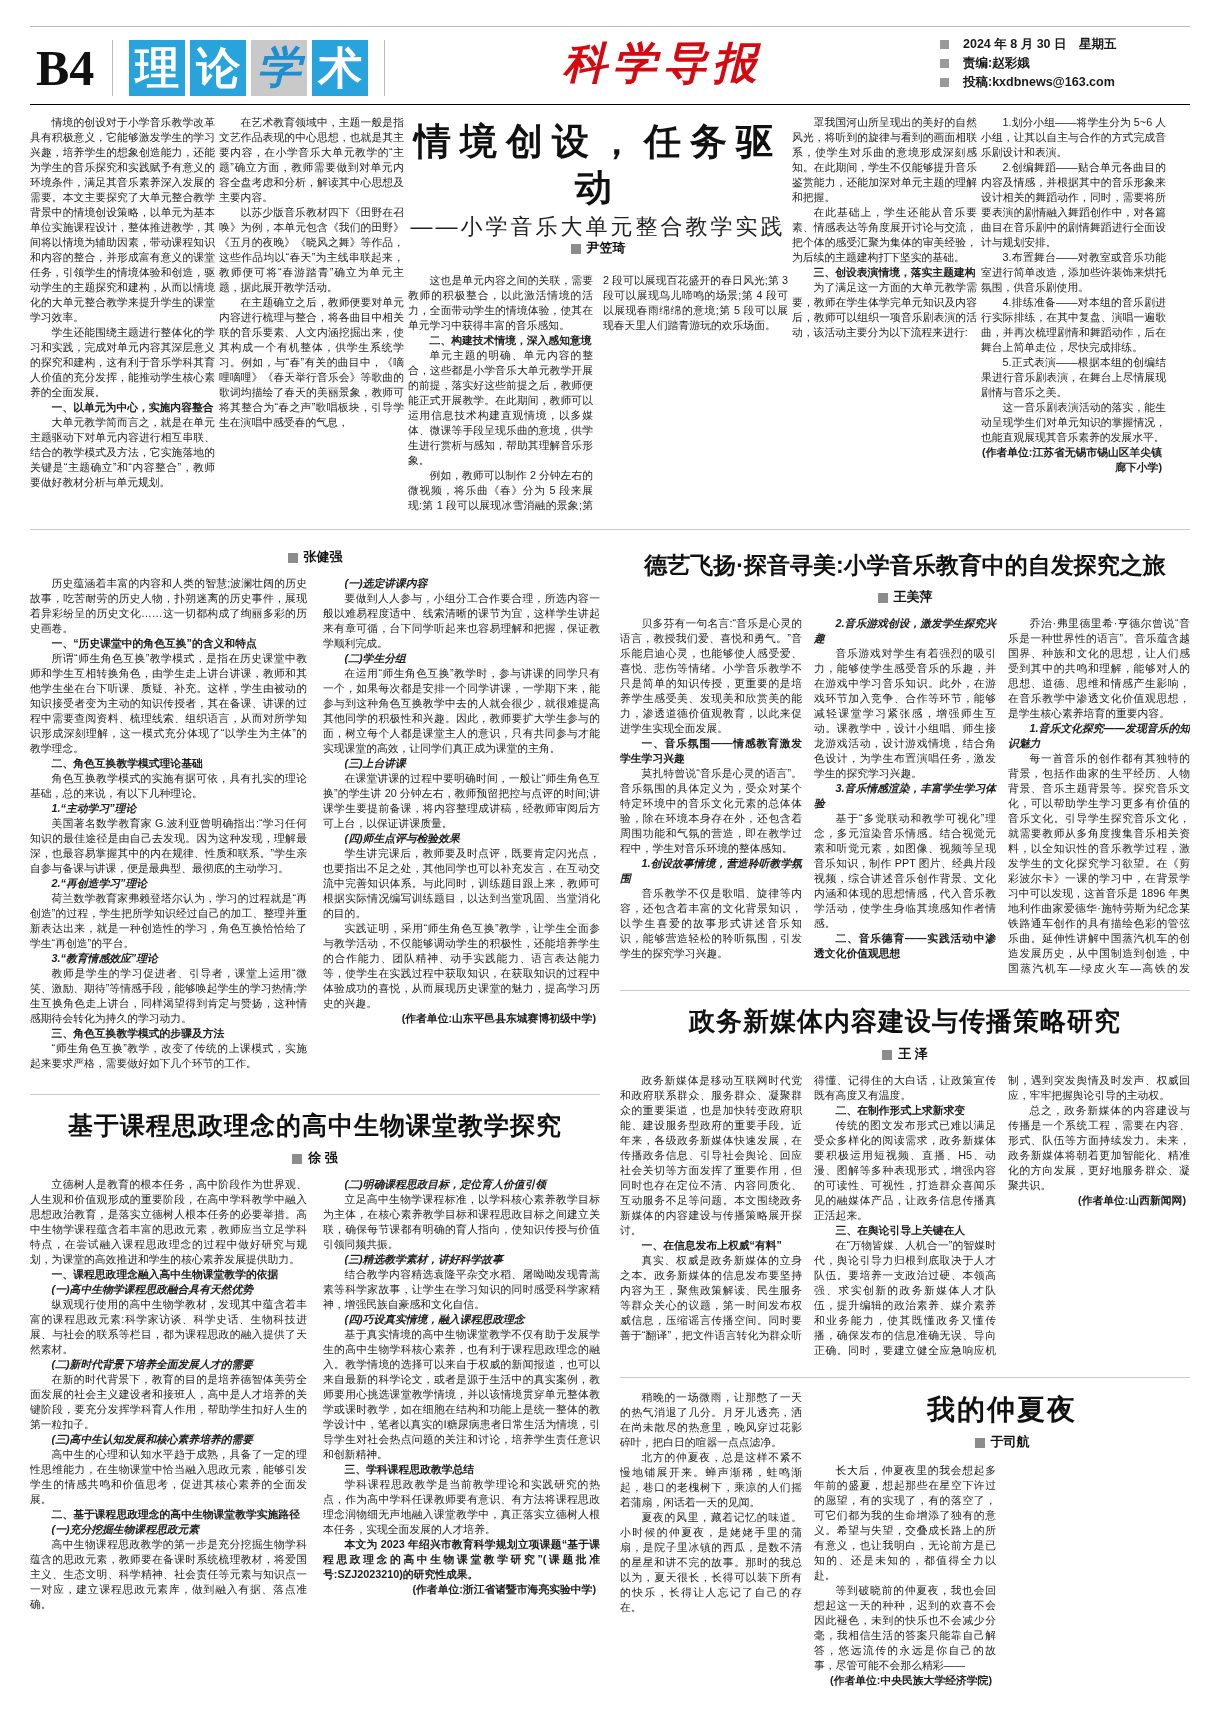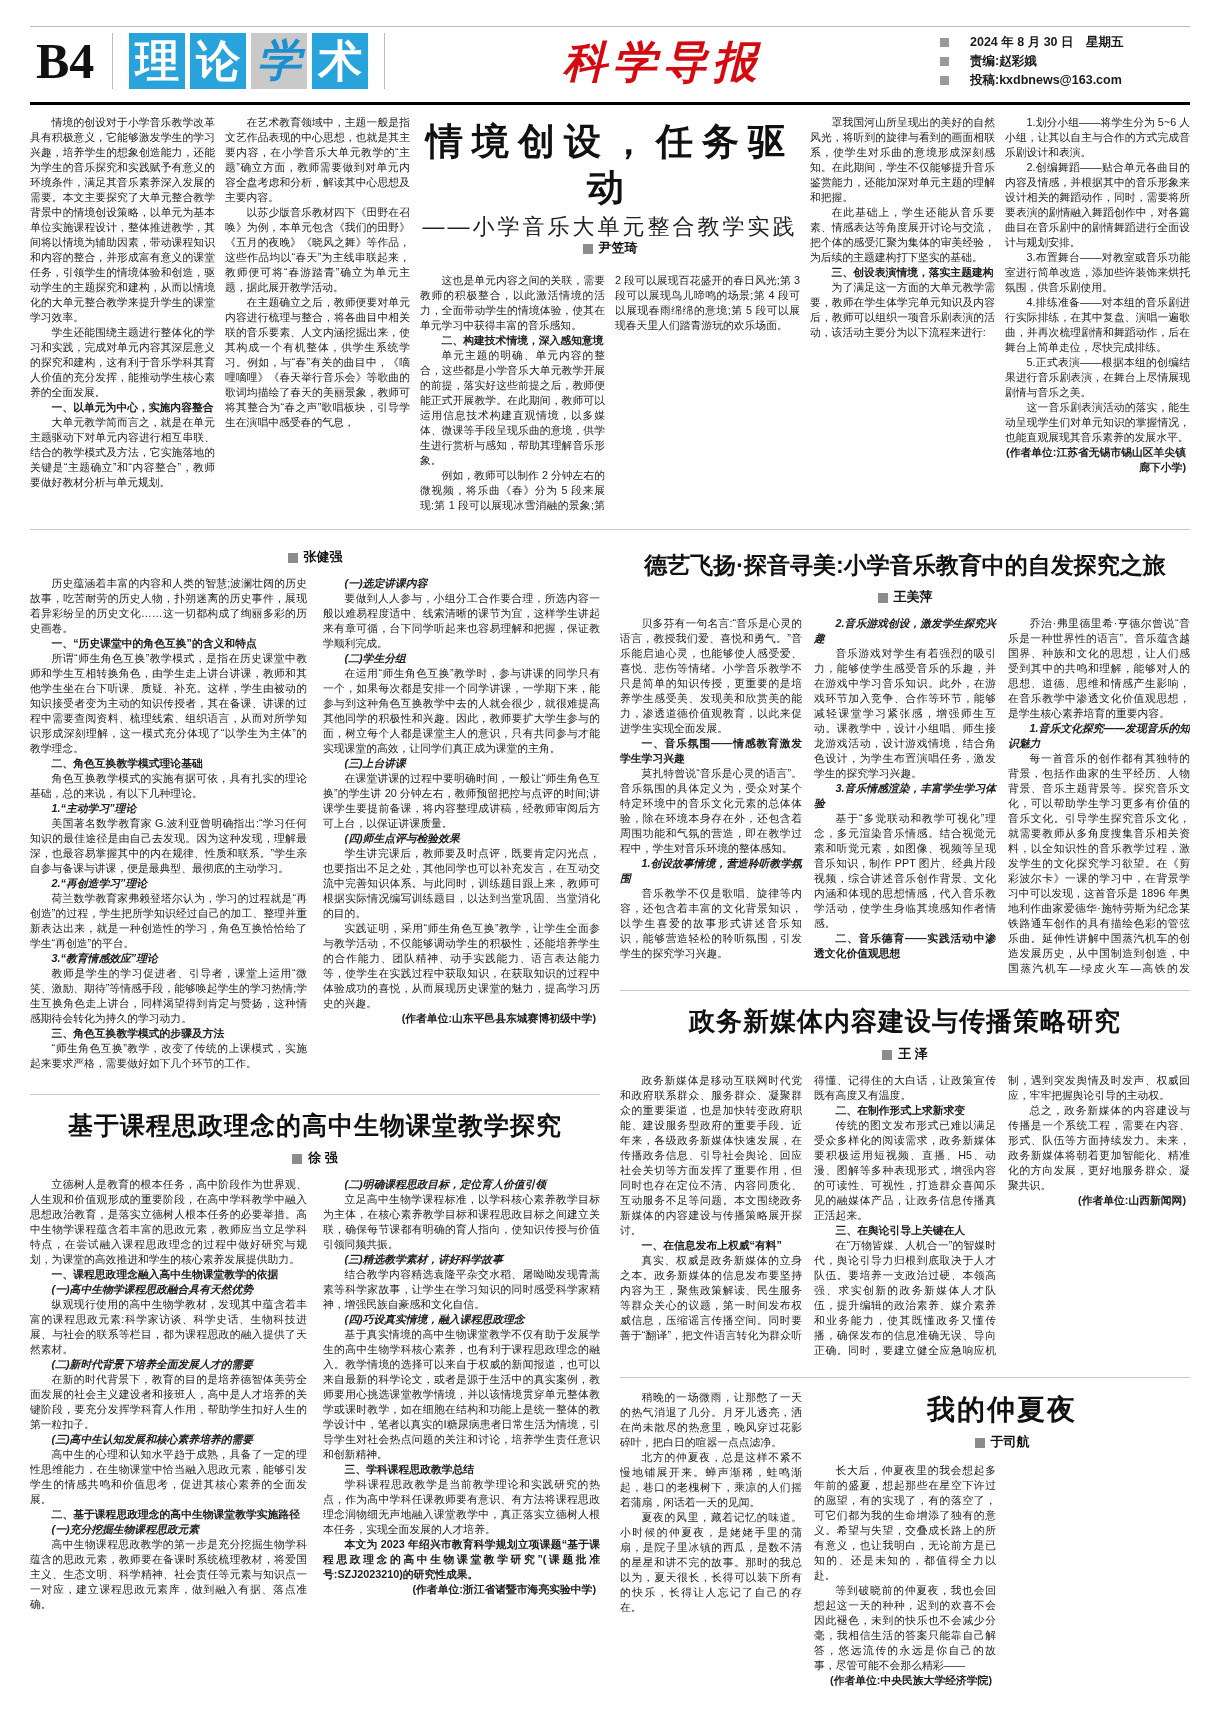--- a/index.html
+++ b/index.html
@@ -2,45 +2,45 @@
 <html><head>
 <meta charset="utf-8">
 <style>
   * { margin:0; padding:0; box-sizing:border-box; }
   html,body { background:#f2f2ee; }
   body { width:1220px; font-family:"Liberation Sans", sans-serif; }
   .page { width:1220px; height:1725px; background:#ffffff; padding:26px 30px 20px 30px; overflow:hidden; position:relative; }
 
   
   .top-rule { border-top:1px solid #b9b9b9; }
-  .hdr { display:flex; align-items:flex-start; padding:6px 0 8px 0; border-bottom:3px solid #000000; height:78px; }
+  .hdr { display:flex; align-items:flex-end; padding:6px 0 8px 0; border-bottom:1px solid #000000; height:78px; }
   .pageno { font-family:"Liberation Serif", serif; font-weight:bold; font-size:50px; line-height:56px; color:#111; padding:0 18px 0 6px; }
   .seclogo { display:flex; gap:5px; padding:0 16px; border-left:1px solid #bbb; border-right:1px solid #bbb; align-items:flex-end; }
   .secblk { width:56px; height:56px; background:#29a3dc; color:#fff; font-weight:bold; font-size:44px; line-height:56px; text-align:center; }
   .secblk.script { background:#c9c9c9; color:#1b8fd0; font-family:"Liberation Serif", serif; font-style:italic; }
   .masthead { flex:1; text-align:center; color:#d40a10; font-family:"Liberation Serif", serif; font-style:italic; font-weight:bold; font-size:44px; letter-spacing:6px; line-height:60px; padding-bottom:2px; }
   .hdrinfo { width:250px; font-size:12.5px; line-height:19px; color:#1a1a1a; font-weight:bold; padding-bottom:4px; }
-  .hdrinfo .row { display:flex; align-items:center; gap:21px; white-space:nowrap; }
+  .hdrinfo .row { display:flex; align-items:center; gap:14px; white-space:nowrap; }
   .sq { display:inline-block; width:9px; height:9px; background:#9a9a9a; flex:0 0 auto; }
 
   
   .rule { border-top:1px solid #c9c9c9; margin:12px 0; }
   .bodytext { font-size:10.8px; line-height:15px; color:#222; text-align:justify; }
   .bodytext p { text-indent:2em; }
   .bodytext .b-h  { font-weight:bold; }
   .bodytext .b-hi { font-weight:bold; font-style:italic; }
   .bodytext .b-num { text-indent:2em; }
   .bodytext .b-note { font-weight:bold; }
   .bodytext .b-end { text-align:right; font-weight:bold; text-indent:0; padding-right:4px; }
 
   .byline { text-align:center; font-size:13px; font-weight:bold; color:#111; margin:6px 0 10px 0; }
   .byline .sq { width:10px; height:10px; background:#8c8c8c; margin-right:6px; vertical-align:middle; }
 
   
-  .a1 { margin-top:10px; display:flex; gap:10px; height:402px; }
+  .a1 { margin-top:10px; display:flex; gap:4px; height:402px; }
   .a1col { width:185px; height:100%; overflow:hidden; }
   .a1mid { width:380px; display:flex; flex-direction:column; }
   .a1head { text-align:center; padding-top:4px; }
   .a1title { font-size:37px; font-weight:bold; letter-spacing:9px; color:#111; line-height:46px; }
   .a1sub { font-size:22px; letter-spacing:3px; color:#222; margin-top:8px; }
   .a1text { margin-top:8px; flex:1; column-count:2; column-gap:10px; column-fill:auto; overflow:hidden; }
 
   
   .stacks { display:flex; gap:20px; margin-top:4px; }
   .stackL { width:570px; }

